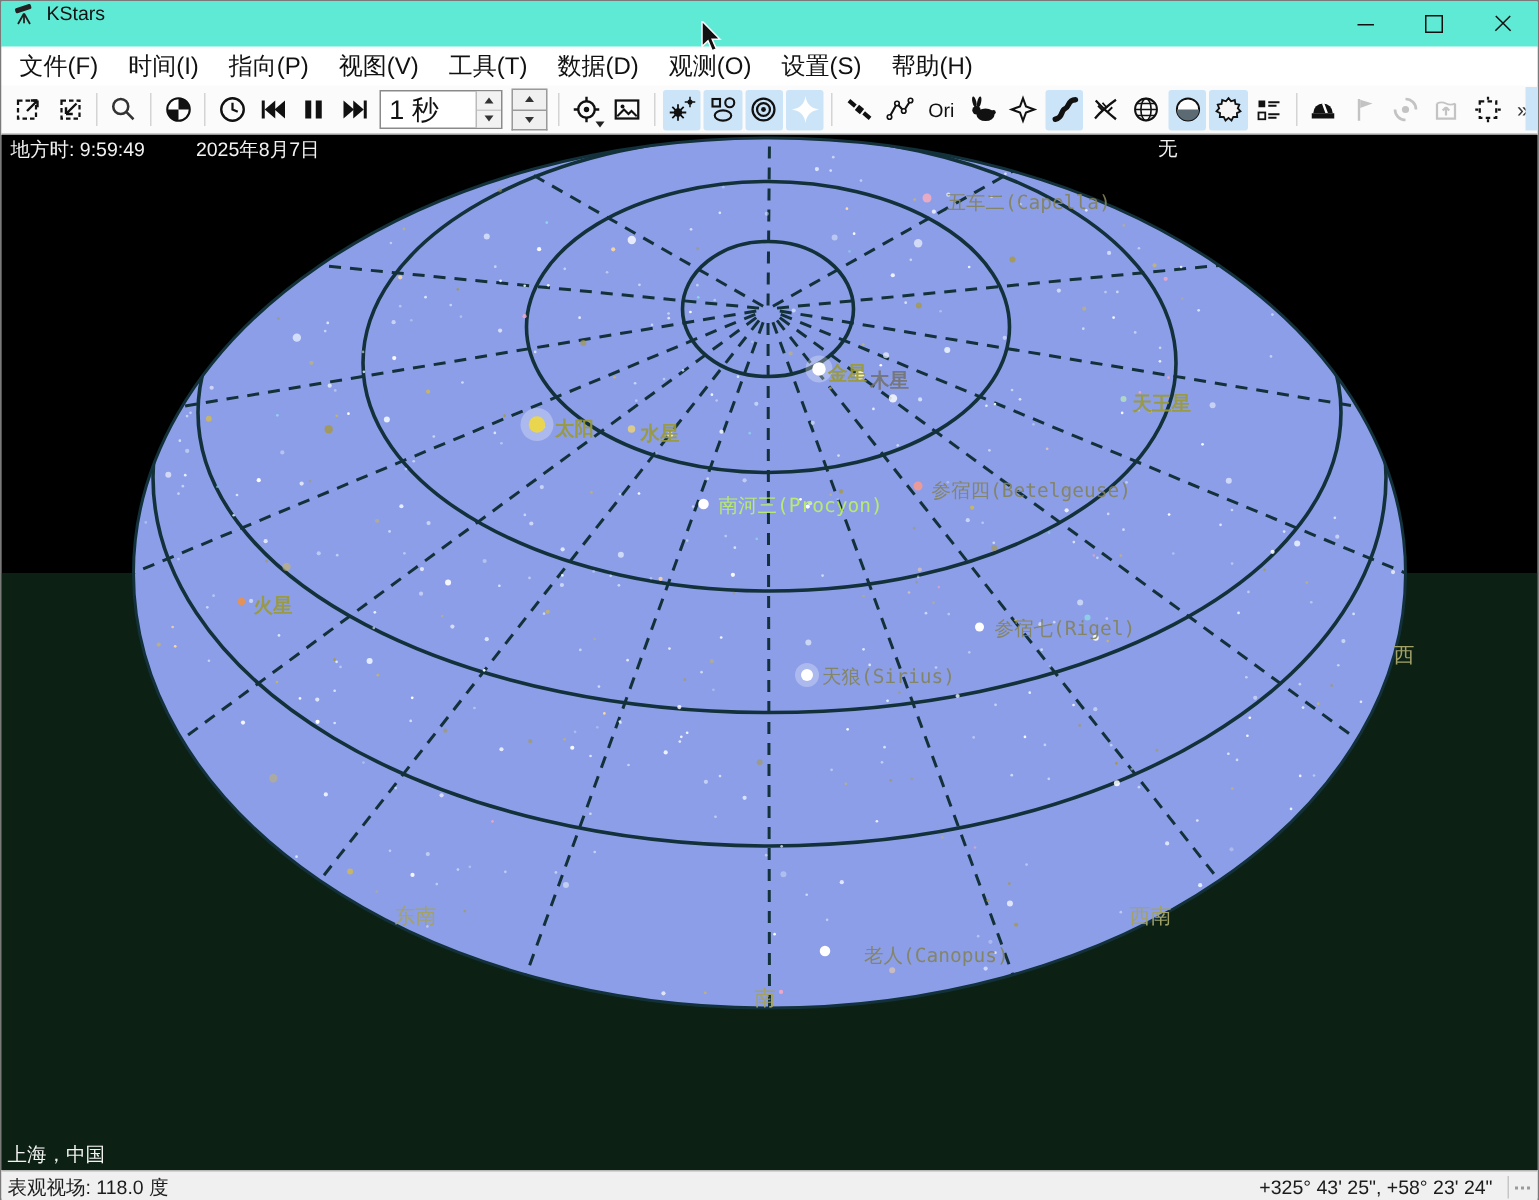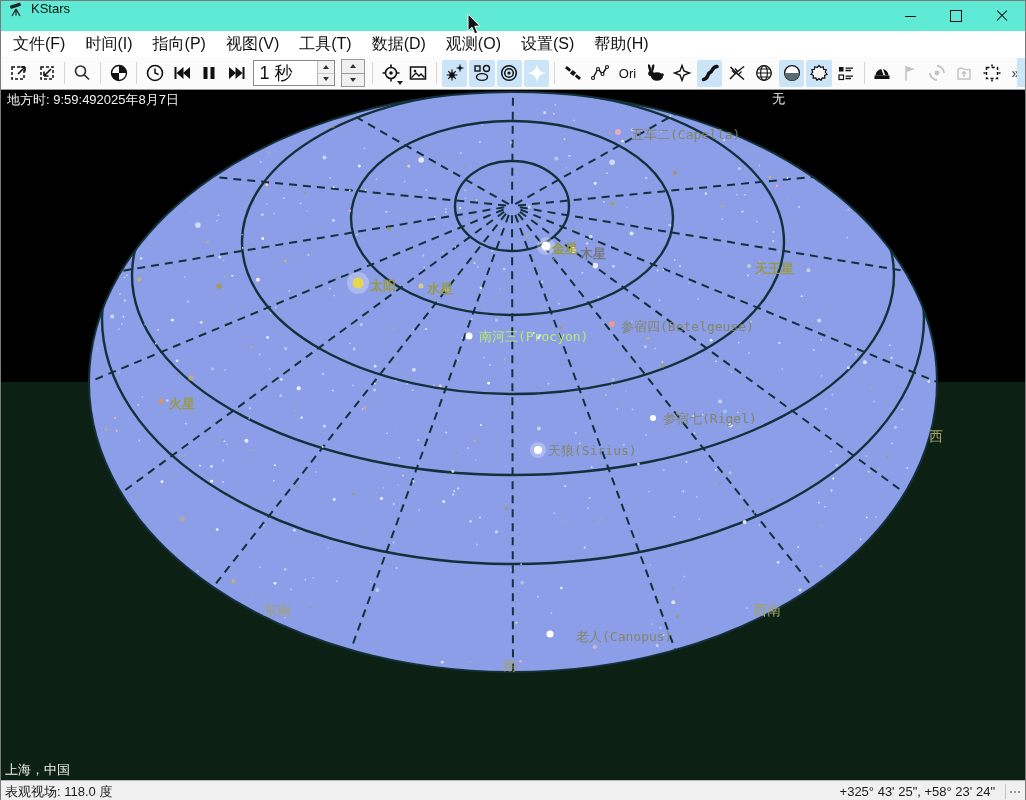--- a/index.html
+++ b/index.html
@@ -42,21 +42,21 @@
   .arr-dn{width:0;height:0;border-left:3.5px solid transparent;border-right:3.5px solid transparent;border-top:4px solid #333;}
   .spin2{display:flex;flex-direction:column;height:28px;margin:0 3px;}
   .spin2 div{width:22px;flex:1;border:1px solid #9a9a9a;background:#f0f0f0;display:flex;align-items:center;justify-content:center;}
   .spin2 div+div{border-top:none;}
   .tb-edge{position:absolute;right:0;top:1px;width:8px;height:29px;background:#cce4f7;}
 
   
   .map{position:relative;width:1024px;height:690px;background:#000;overflow:hidden;}
   .map svg.sky{position:absolute;left:0;top:0;}
   .overlay{position:absolute;color:#f2f2f2;font-size:13px;white-space:nowrap;}
-  .time-row{left:6px;top:1px;display:flex;}
+  .time-row{left:6px;top:1px;display:flex;gap:34px;}
   .fov-chip{left:768px;top:0;background:#000;padding:0 3px;}
   .loc-row{left:4px;top:671px;}
   .skylabel{position:absolute;white-space:nowrap;font-family:"DejaVu Sans Mono",monospace;font-size:13px;opacity:.9;}
   .skylabel.planet{font-weight:bold;}
   .compass{position:absolute;white-space:nowrap;font-family:"DejaVu Sans Mono",monospace;font-size:14px;}
 
   
   .statusbar{height:21px;background:#f0f0f0;border-top:1px solid #b6b6b6;display:flex;align-items:center;font-size:13px;color:#1c1c1c;padding:0 4px;}
   .sb-left{flex:0 0 auto;}
   .sb-spacer{flex:1;}

